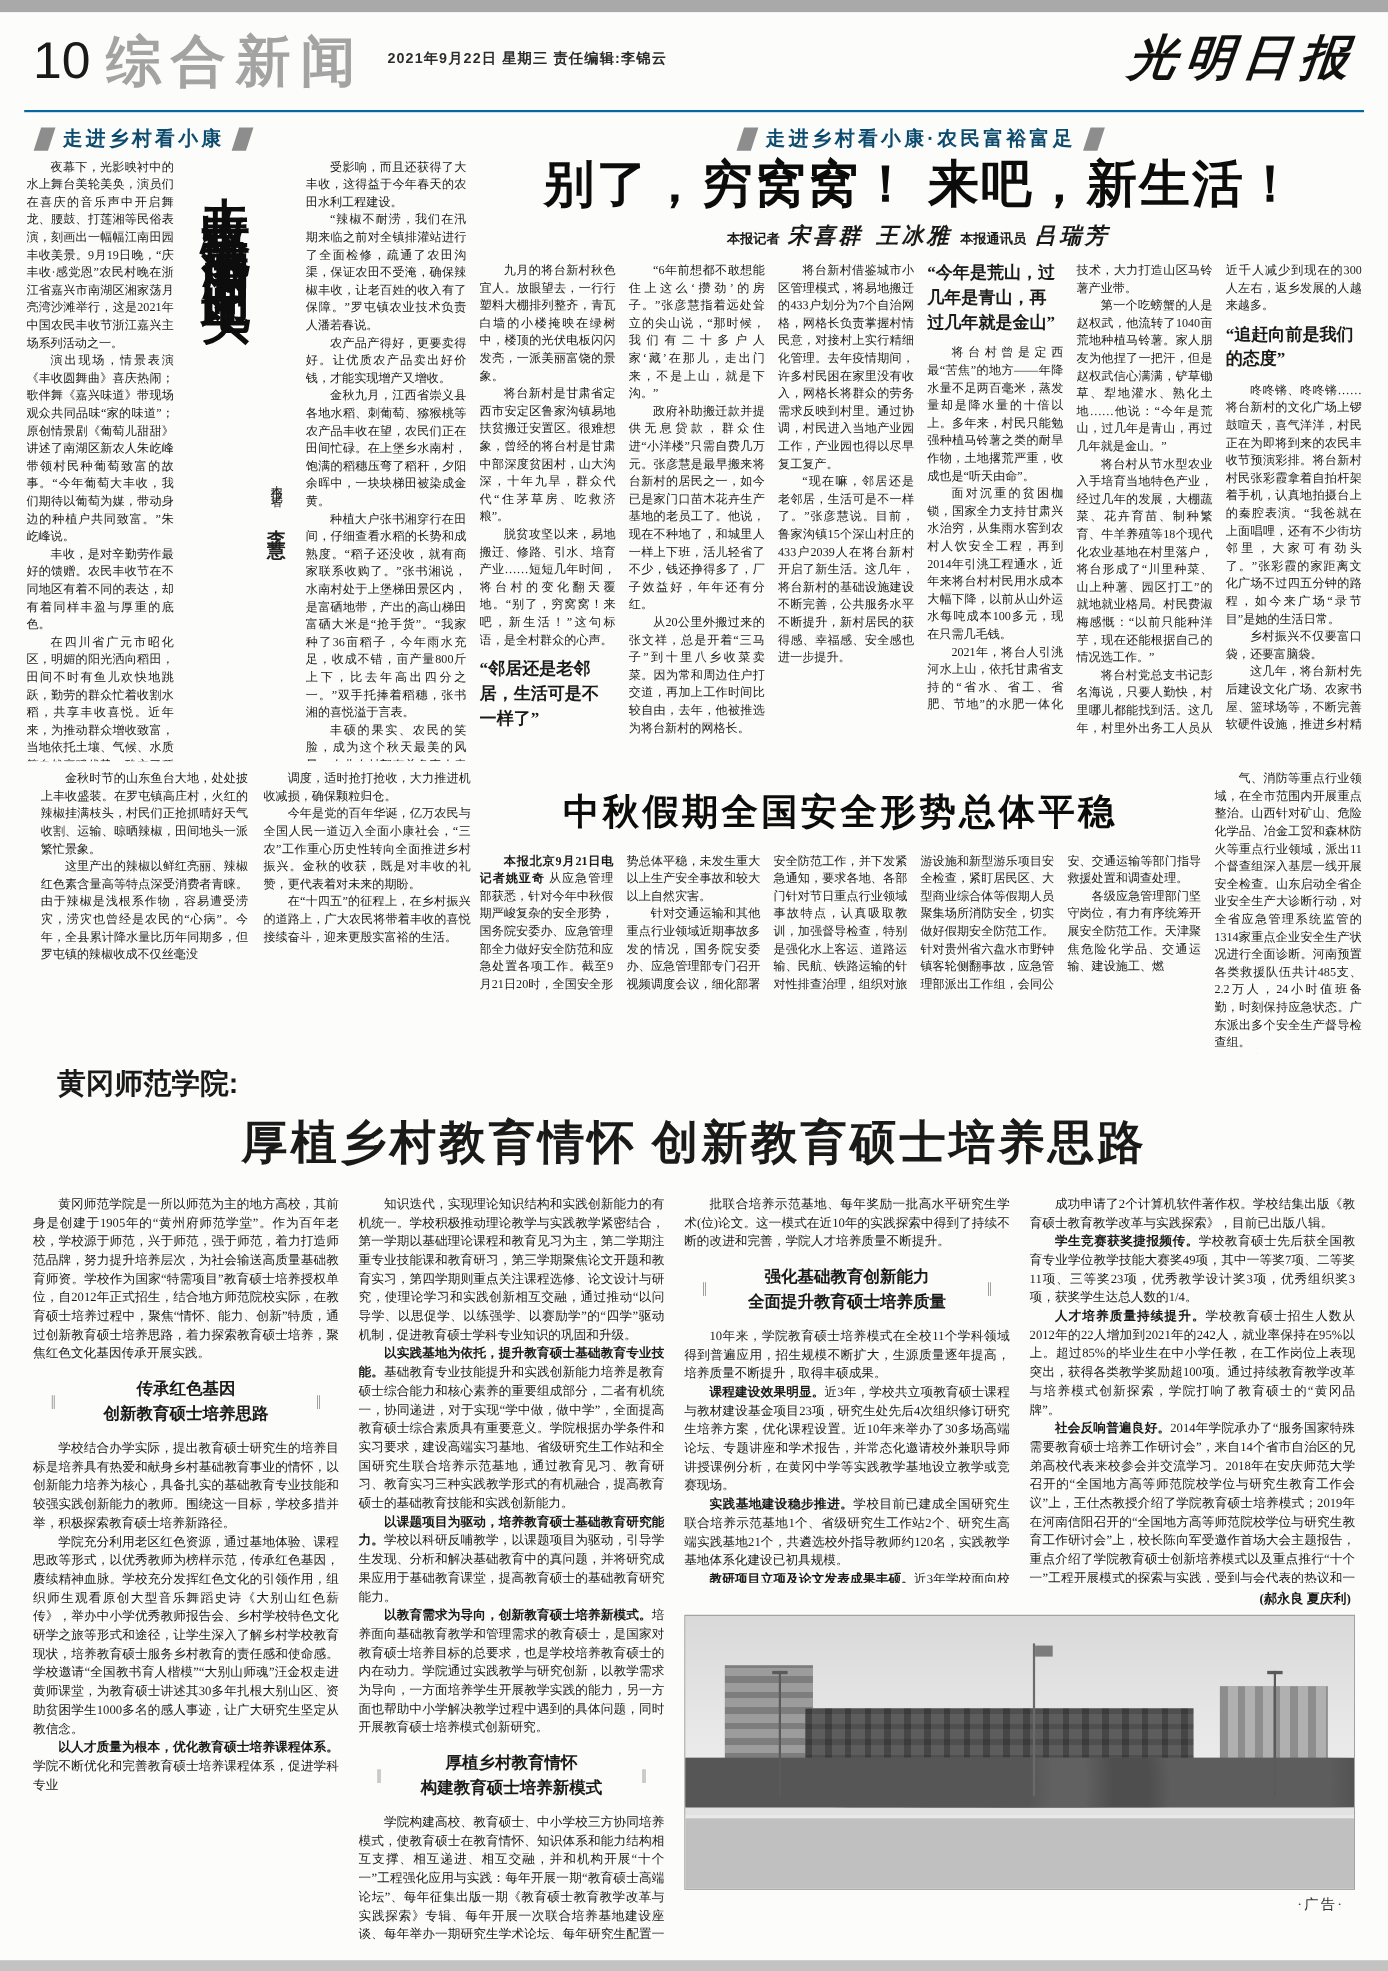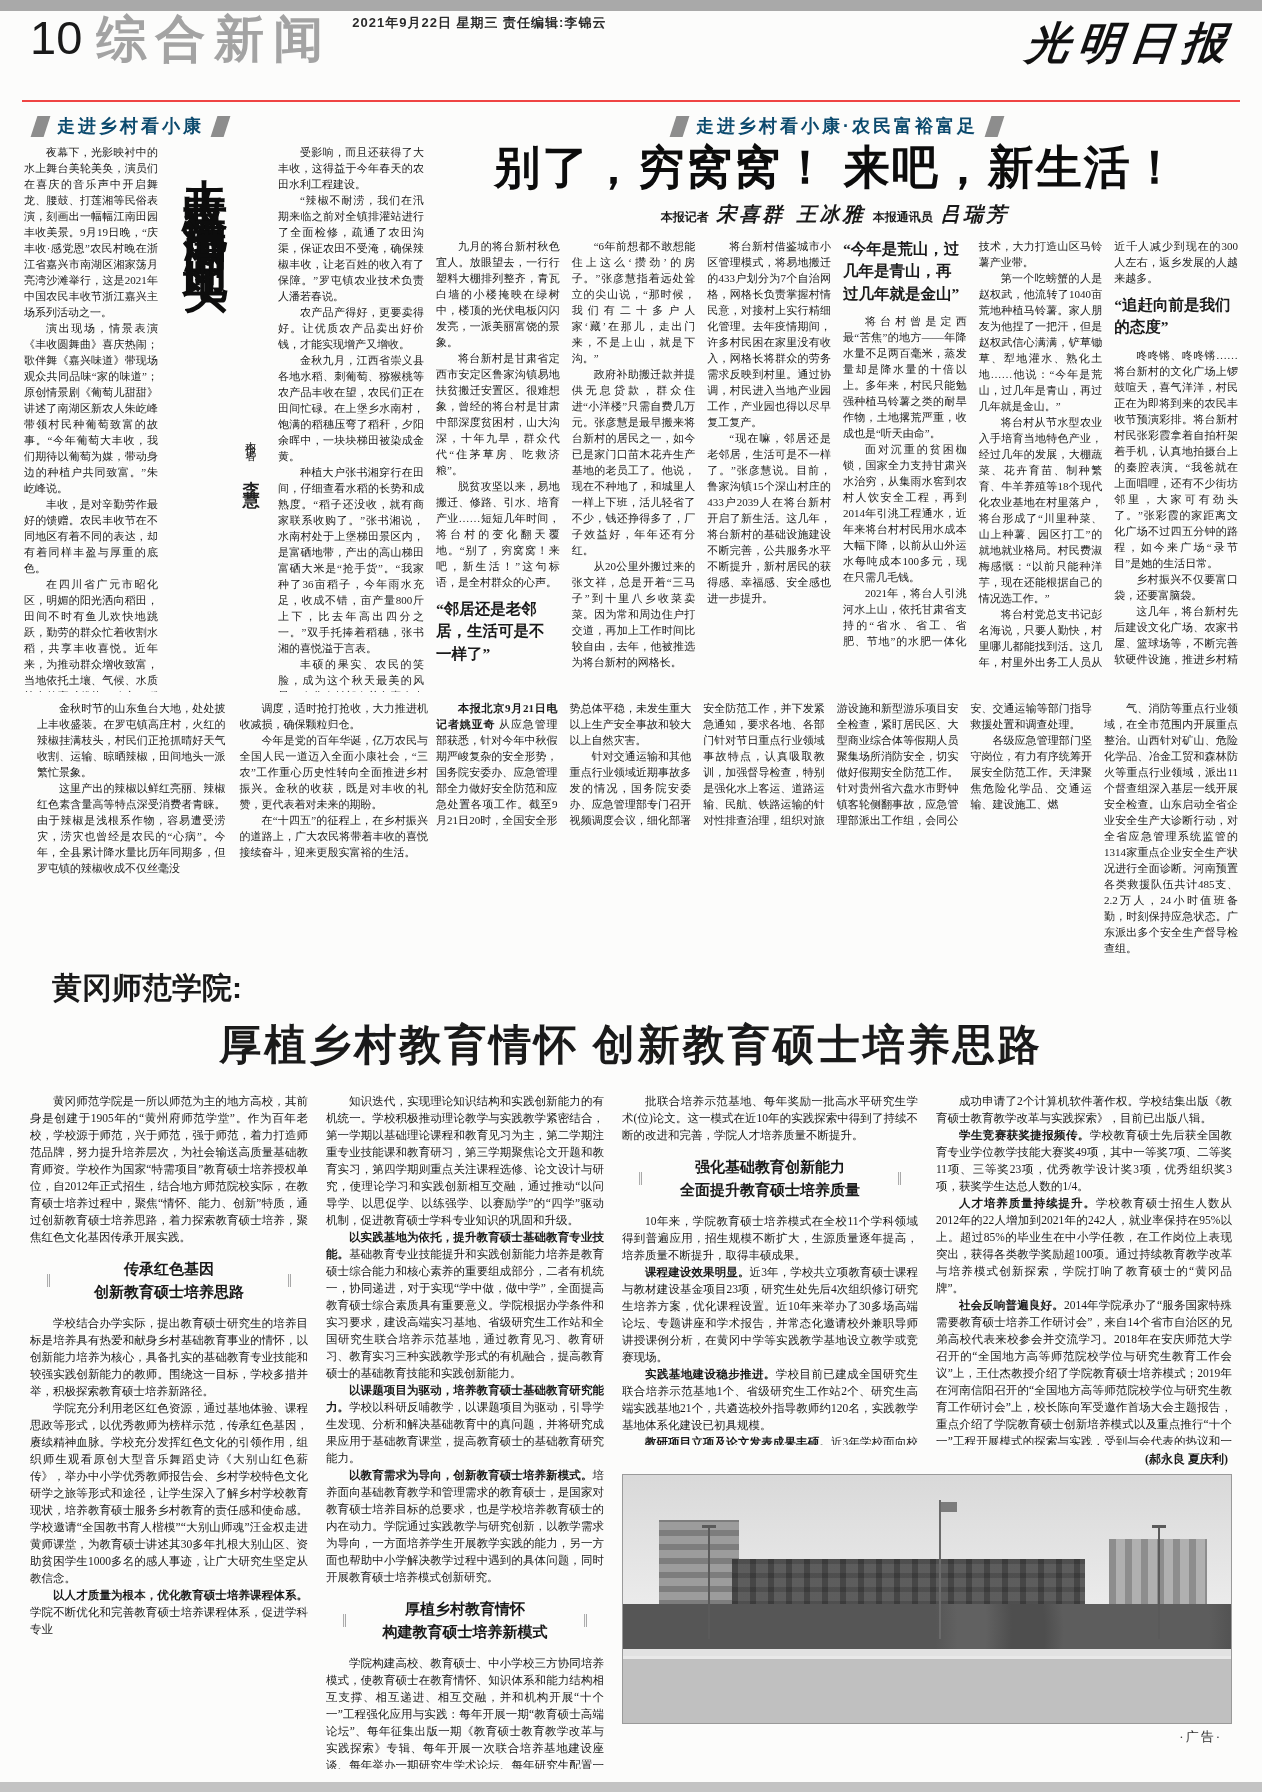--- a/index.html
+++ b/index.html
@@ -3,21 +3,21 @@
 <meta charset="utf-8">
 <style>
   html,body{margin:0;padding:0;background:#e9e9e9;}
   .page{position:relative;width:1262px;height:1792px;margin:0 auto;background:#fcfcfb;
         font-family:"Liberation Serif","DejaVu Serif",serif;color:#1a1a1a;overflow:hidden;}
   .topbar{position:absolute;top:0;left:0;width:100%;height:11px;background:#a9a9a9;}
   .bottombar{position:absolute;bottom:0;left:0;width:100%;height:10px;background:#c3c3c3;}
 
   
   .header{position:absolute;top:14px;left:22px;width:1218px;height:86px;
-          border-bottom:2px solid #ef4444;display:flex;align-items:flex-start;}
+          border-bottom:2px solid #0369a1;display:flex;align-items:center;}
   .pagenum{font-size:47px;font-weight:400;line-height:1;margin:0 14px 6px 8px;
            font-family:"Liberation Sans",sans-serif;}
   .secname{font-size:50px;font-weight:900;color:#a3a3a3;letter-spacing:9px;line-height:1;
            margin-bottom:2px;font-family:"Liberation Serif",serif;}
   .dateline{font-size:13px;font-weight:700;color:#2b2b2b;margin:0 0 8px 20px;
             font-family:"Liberation Sans",sans-serif;letter-spacing:1px;}
   .masthead{margin-left:auto;margin-right:6px;margin-bottom:10px;font-size:44px;font-weight:700;
             font-style:italic;letter-spacing:8px;transform:skewX(-6deg);color:#111;}
 
   
@@ -61,21 +61,21 @@
   
   .a3{position:absolute;left:436px;top:700px;width:802px;height:258px;display:flex;overflow:hidden;}
   .a3-mainwrap{flex:1;overflow:hidden;}
   .a3-headline{font-size:33px;font-weight:900;text-align:center;letter-spacing:3px;
                padding:16px 0 14px;color:#0c0c0c;}
   .a3-body{column-count:5;column-gap:12px;height:158px;overflow:hidden;}
   .a3-right{width:134px;margin-left:12px;overflow:hidden;}
 
   
   .ad{position:absolute;left:30px;top:966px;width:1202px;height:806px;overflow:hidden;}
-  .ad-school{font-size:30px;font-weight:900;font-family:"Liberation Sans",sans-serif;margin:2px 0 2px 22px;}
+  .ad-school{font-size:26px;font-weight:900;font-family:"Liberation Sans",sans-serif;margin:2px 0 2px 22px;}
   .ad-headline{font-size:42px;font-weight:900;text-align:center;letter-spacing:3px;margin:8px 0 20px;}
   .ad-body{display:flex;gap:18px;height:676px;}
   .ad-col{width:278px;overflow:hidden;}
   .ad-col .para{font-size:11.5px;line-height:17px;}
   .ad-right{flex:1;display:flex;flex-direction:column;overflow:hidden;}
   .ad-cols34{display:flex;gap:18px;height:352px;overflow:hidden;}
   .ad-cols34 .ad-col{flex:1;width:auto;}
 
   
   .photo{position:relative;height:248px;margin-top:6px;border:1px solid #999;overflow:hidden;
@@ -178,20 +178,21 @@
         <p class="para">将台村党总支书记彭名海说，只要人勤快，村里哪儿都能找到活。这几年，村里外出务工人员从近千人减少到现在的300人左右，返乡发展的人越来越多。</p>
         <h3 class="subhead">“追赶向前是我们的态度”</h3>
         <p class="para">咚咚锵、咚咚锵……将台新村的文化广场上锣鼓喧天，喜气洋洋，村民正在为即将到来的农民丰收节预演彩排。将台新村村民张彩霞拿着自拍杆架着手机，认真地拍摄台上的秦腔表演。“我爸就在上面唱哩，还有不少街坊邻里，大家可有劲头了。”张彩霞的家距离文化广场不过四五分钟的路程，如今来广场“录节目”是她的生活日常。</p>
         <p class="para">乡村振兴不仅要富口袋，还要富脑袋。</p>
         <p class="para">这几年，将台新村先后建设文化广场、农家书屋、篮球场等，不断完善软硬件设施，推进乡村精神文明建设，激发村民向上向善向好的内生动力。将台新村还特别建设了一座乡村记忆博物馆，存放党员群众自发捐赠的农耕文化器物，展现乡村历史风貌，引导村民珍惜幸福生活，开创美好未来。</p>
       </div>
   </div>
 
   <div class="a3">
     <div class="a3-mainwrap">
+      <div class="a3-headline">中秋假期全国安全形势总体平稳</div>
       <div class="a3-body">
           <p class="para"><b>本报北京9月21日电 记者姚亚奇 </b>从应急管理部获悉，针对今年中秋假期严峻复杂的安全形势，国务院安委办、应急管理部全力做好安全防范和应急处置各项工作。截至9月21日20时，全国安全形势总体平稳，未发生重大以上生产安全事故和较大以上自然灾害。</p>
           <p class="para">针对交通运输和其他重点行业领域近期事故多发的情况，国务院安委办、应急管理部专门召开视频调度会议，细化部署安全防范工作，并下发紧急通知，要求各地、各部门针对节日重点行业领域事故特点，认真吸取教训，加强督导检查，特别是强化水上客运、道路运输、民航、铁路运输的针对性排查治理，组织对旅游设施和新型游乐项目安全检查，紧盯居民区、大型商业综合体等假期人员聚集场所消防安全，切实做好假期安全防范工作。针对贵州省六盘水市野钟镇客轮侧翻事故，应急管理部派出工作组，会同公安、交通运输等部门指导救援处置和调查处理。</p>
           <p class="para">各级应急管理部门坚守岗位，有力有序统筹开展安全防范工作。天津聚焦危险化学品、交通运输、建设施工、燃</p>
         </div>
     </div>
     <div class="a3-right">
         <p class="para">气、消防等重点行业领域，在全市范围内开展重点整治。山西针对矿山、危险化学品、冶金工贸和森林防火等重点行业领域，派出11个督查组深入基层一线开展安全检查。山东启动全省企业安全生产大诊断行动，对全省应急管理系统监管的1314家重点企业安全生产状况进行全面诊断。河南预置各类救援队伍共计485支、2.2万人，24小时值班备勤，时刻保持应急状态。广东派出多个安全生产督导检查组。</p>
         <p class="para">国家综合性消防救援队伍时刻保持应急状态，全力做好战备执勤和应急救援处置，中秋假期出动指战员10.5万余人次、消防车1.9万余辆次，参与各类灭火及抢险救援等任务8700余次，营救被困群众2331人，设置执勤点4016个，派驻消防车3800余辆、直升机6架，指战员3.7万余名。</p>
       </div>

